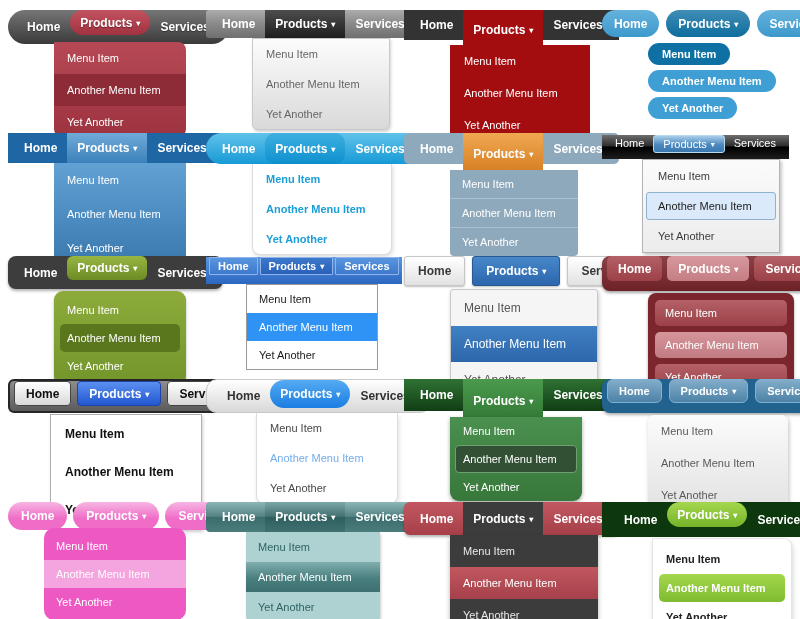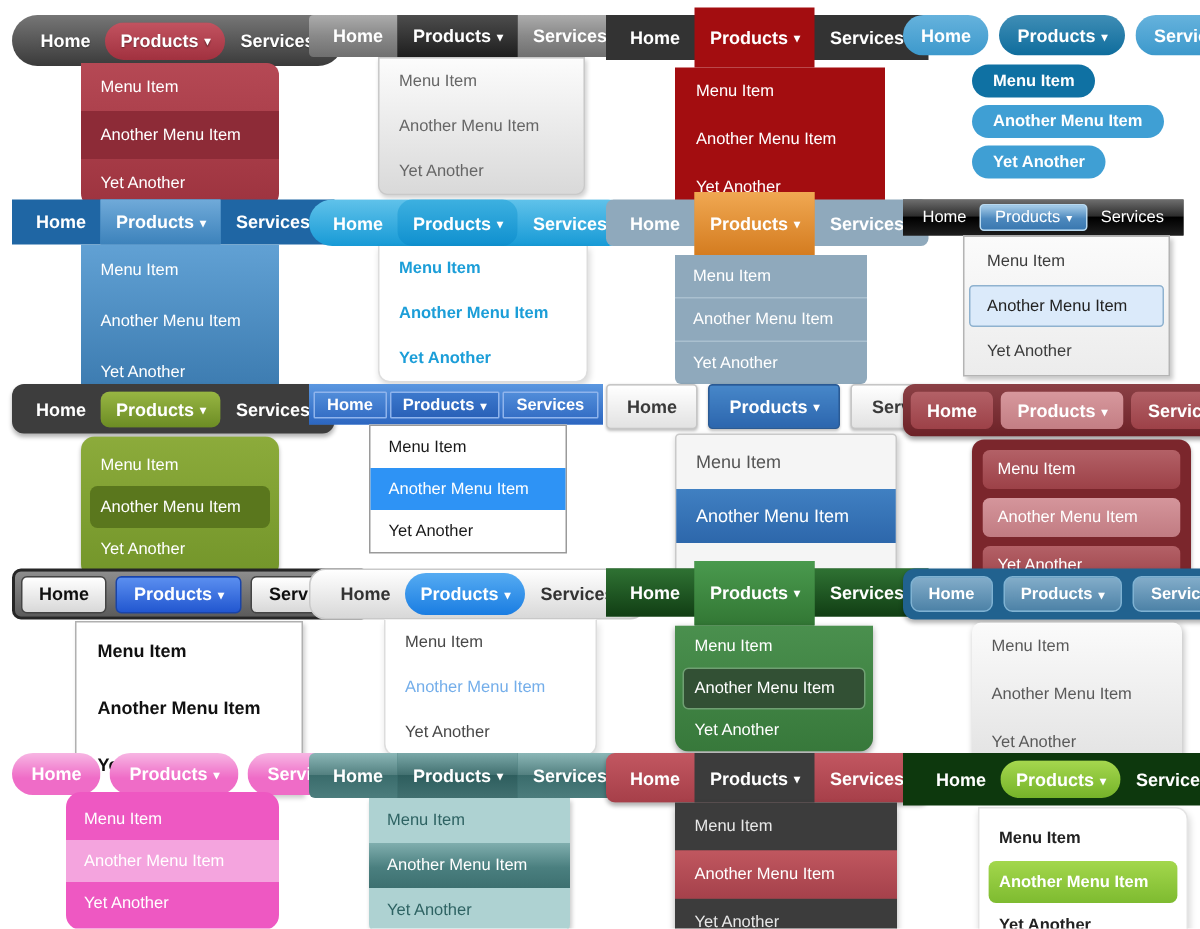--- a/index.html
+++ b/index.html
@@ -3,21 +3,21 @@
 <meta charset="utf-8">
 <style>
   * { margin:0; padding:0; box-sizing:border-box; }
   html,body { width:800px; height:619px; background:#fff; overflow:hidden;
               font-family:"Liberation Sans", sans-serif; }
   .grid { display:grid; grid-template-columns:repeat(4,198px); grid-auto-rows:123px;
           padding:10px 0 0 8px; }
   .cell { position:relative; width:198px; height:123px; }
 
   
-  .nb { display:inline-flex; align-items:center; background-color:var(--bar, transparent);
+  .nb { display:inline-flex; align-items:flex-start; background-color:var(--bar, transparent);
         color:var(--barText,#fff); height:30px; padding:0 6px; font-weight:bold; font-size:12px; }
   .nb a { display:flex; align-items:center; gap:4px; padding:0 10px; height:100%;
           color:inherit; text-decoration:none; white-space:nowrap; cursor:pointer; }
   .nb a.active { background-color:var(--active); color:var(--activeText, var(--barText,#fff)); }
   .caret { font-size:8px; line-height:1; transform:translateY(1px); }
 
   
   .dd { position:relative; display:block; background-color:var(--drop, transparent);
         color:var(--dropText,#fff); width:132px; margin-left:46px; font-size:11px; }
   .dd a { display:block; padding:9px 13px; color:inherit; text-decoration:none; cursor:pointer; }

